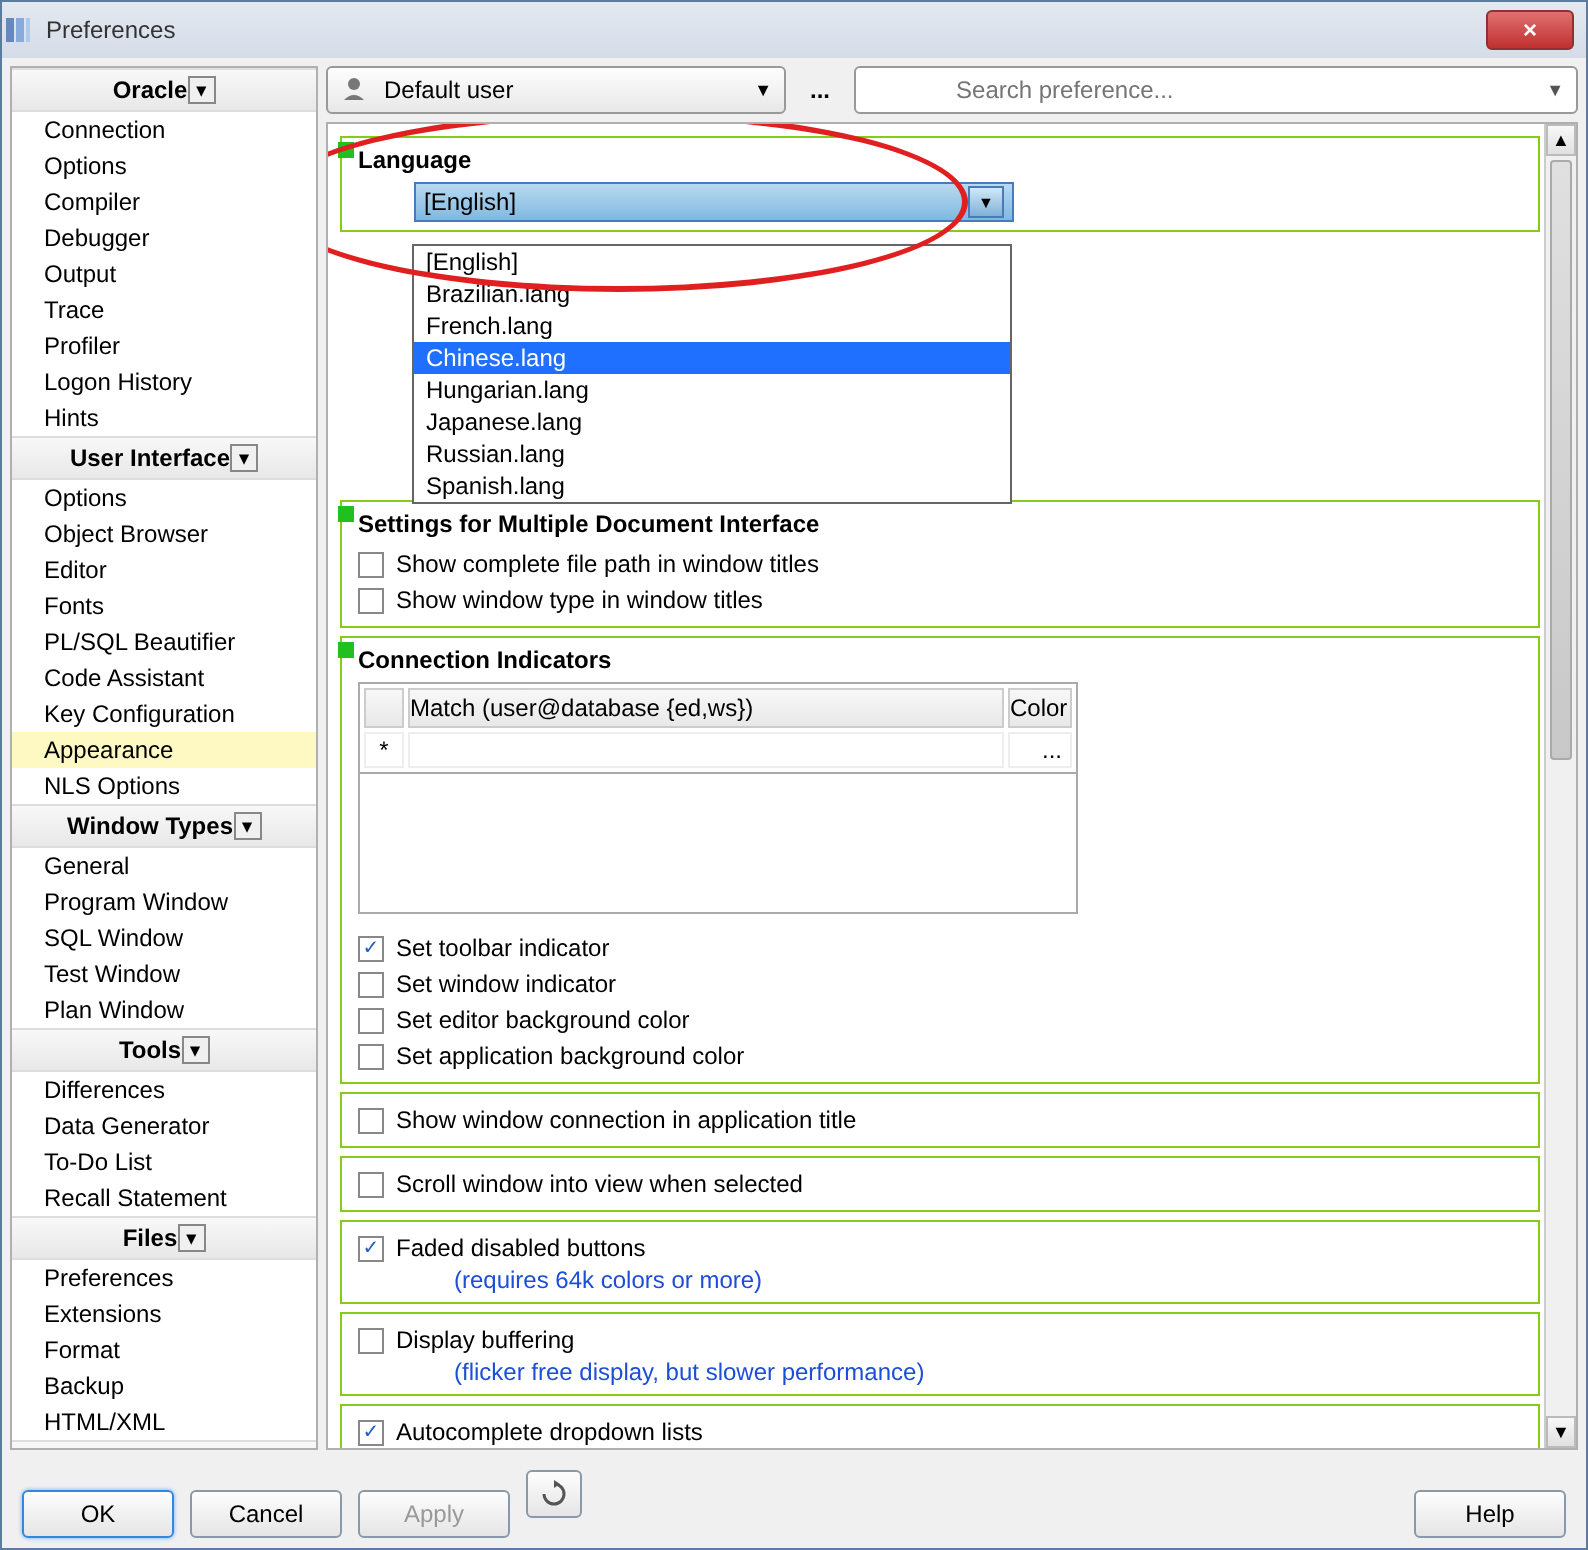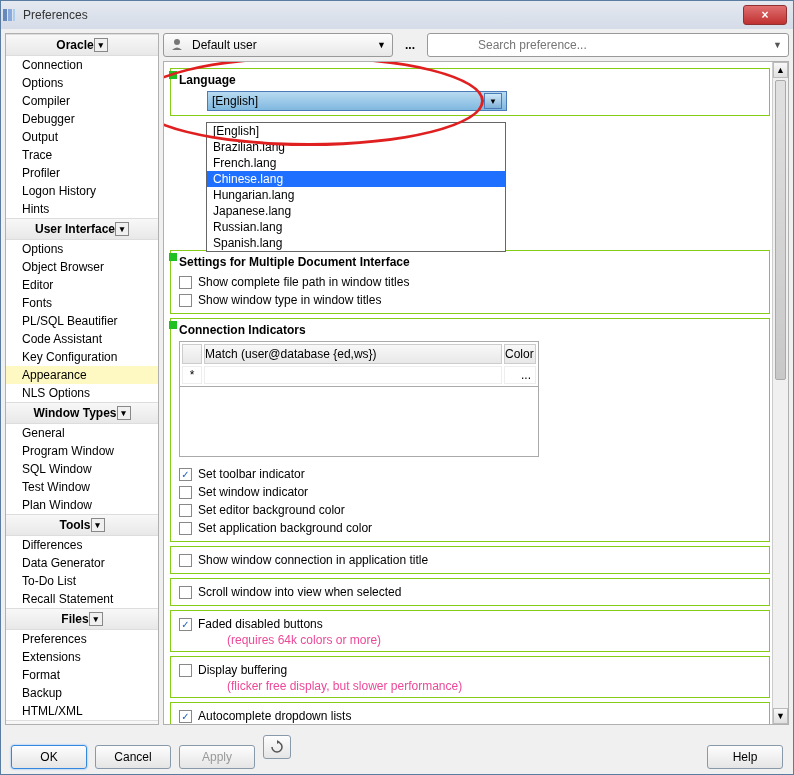--- a/index.html
+++ b/index.html
@@ -42,21 +42,21 @@
 .lang-dropdown .btn { width: 18px; height: 16px; background: linear-gradient(#d0e8f8,#80b0d8); border: 1px solid #4a7ab8; display: flex; align-items: center; justify-content: center; font-size: 8px; }
 
 .lang-list { position: absolute; width: 300px; border: 1px solid #666; background: #fff; z-index: 50; left: 220px; top: 118px; margin-left: 0; }
 .lang-item { padding: 1px 6px; cursor: pointer; }
 .lang-item.hl { background: #2070ff; color: #fff; }
 
 .chk-row { display: flex; align-items: center; gap: 6px; padding: 2px 0 2px 28px; }
 .chk-row.no-indent { padding-left: 0; }
 .chk { width: 13px; height: 13px; border: 1px solid #888; background: #fff; display:inline-flex; align-items:center; justify-content:center; font-size:10px; color:#2060c0; }
 .chk.checked::after { content: '✓'; }
-.sub-note { padding-left: 48px; color: #ec4899; }
+.sub-note { padding-left: 48px; color: #1d4ed8; }
 
 .conn-table { border: 1px solid #aaa; margin-left: 0; width: 360px; }
 .conn-table th { background: linear-gradient(#f8f8f8,#e8e8e8); border: 1px solid #ccc; padding: 2px 0; font-weight: normal; text-align: left; }
 .conn-table td { border: 1px solid #eee; height: 18px; padding: 0 4px; }
 .conn-table .star { width: 20px; text-align: center; }
 .conn-body { height: 70px; border: 1px solid #aaa; border-top: none; width: 360px; }
 
 .button-bar { height: 36px; display: flex; align-items: center; padding: 0 10px; gap: 8px; }
 .btn-std { min-width: 76px; height: 24px; border: 1px solid #8899aa; background: linear-gradient(#fdfdfd,#e5e5e5); border-radius: 3px; cursor: pointer; margin-top: 19px; }
 .btn-std.primary { border: 1px solid #3388dd; box-shadow: 0 0 2px #66aaff; }

